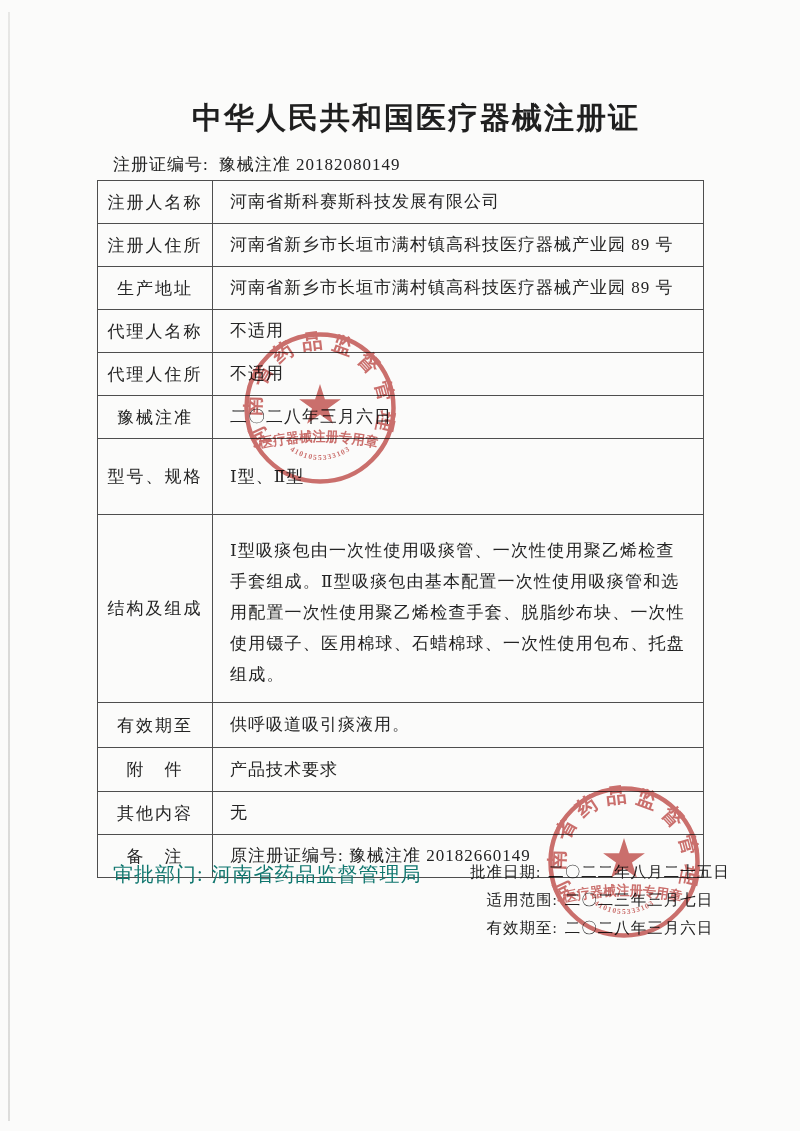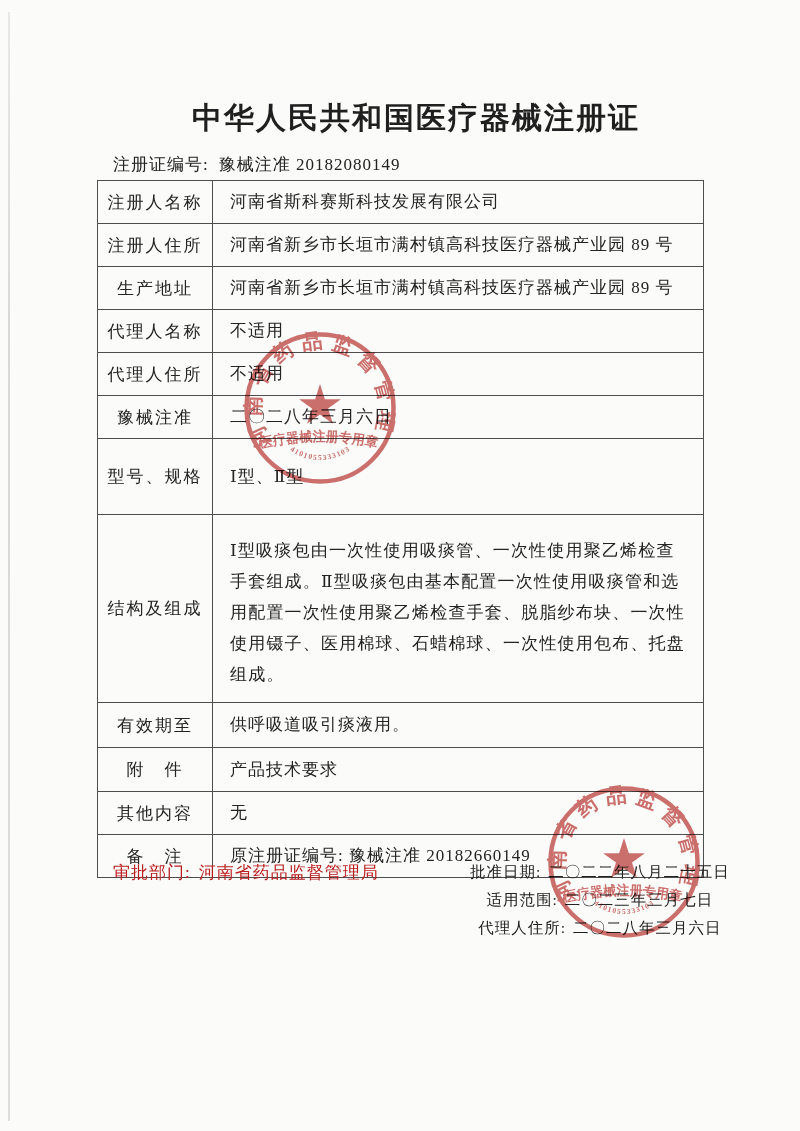--- a/index.html
+++ b/index.html
@@ -42,21 +42,21 @@
     width:110px;text-align:center;letter-spacing:2px;padding:0 2px;
   }
   td.val{
     padding:6px 16px 6px 17px;letter-spacing:1px;line-height:30px;margin-left:39px;
   }
   tr.rh43{height:43px;} tr.rh45{height:45px;} tr.rh44{height:44px;}
   tr.rh76{height:76px;} tr.rh165{height:165px;}
   tr.rh165 td.val{line-height:31px;letter-spacing:1.2px;padding-top:20px;padding-bottom:12px;}
   .footer-left{
     position:absolute;left:113px;top:861px;
-    font-size:17px;letter-spacing:1px;color:#b91c1c;
+    font-size:20px;letter-spacing:1px;color:#0f766e;
   }
   .footer-left .gap{display:inline-block;width:8px;}
   .footer-dates{
     position:absolute;left:470px;top:861px;
     font-size:15.5px;letter-spacing:1px;color:#222;text-align:center;
   }
   .footer-dates .date-line{height:28px;line-height:22px;}
   .footer-dates .gap{display:inline-block;width:7px;}
   .stamp{
     position:absolute;width:160px;height:160px;
@@ -138,21 +138,21 @@
   </div>
 
   <div class="footer-dates">
     <div class="date-line">
       <span>批准日期:</span><span class="gap"></span><span>二〇二二年八月二十五日</span>
     </div>
     <div class="date-line">
       <span>适用范围:</span><span class="gap"></span><span>二〇二三年三月七日</span>
     </div>
     <div class="date-line">
-      <span>代理人住所:</span><span class="gap"></span><span>二〇二八年三月六日</span>
+      <span>有效期至:</span><span class="gap"></span><span>二〇二八年三月六日</span>
     </div>
   </div>
 
   <div class="stamp stamp-mid">
     <svg viewBox="0 0 160 160" xmlns="http://www.w3.org/2000/svg">
       <defs>
         <path id="arc-a" d="M 30.9 114.4 A 60 60 0 1 1 129.1 114.4" fill="none"></path>
         <path id="band-a" d="M 21 120 Q 80 106 139 120" fill="none"></path>
         <path id="ser-a" d="M 46.6 119.8 A 52 52 0 0 0 113.4 119.8" fill="none"></path>
       </defs>

